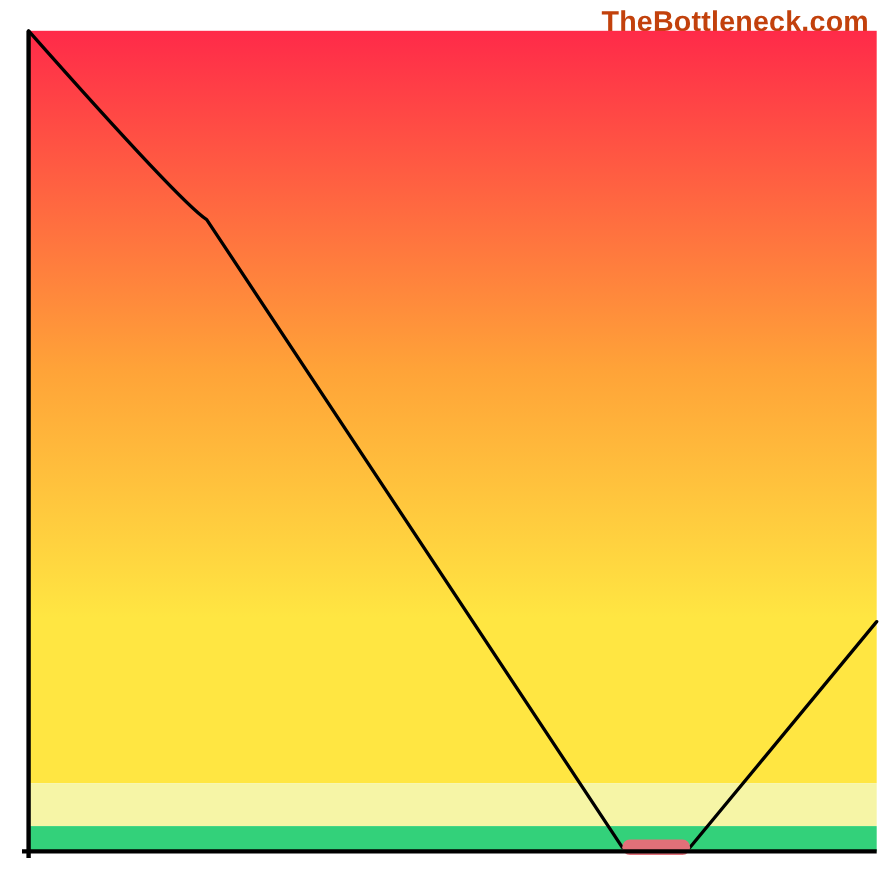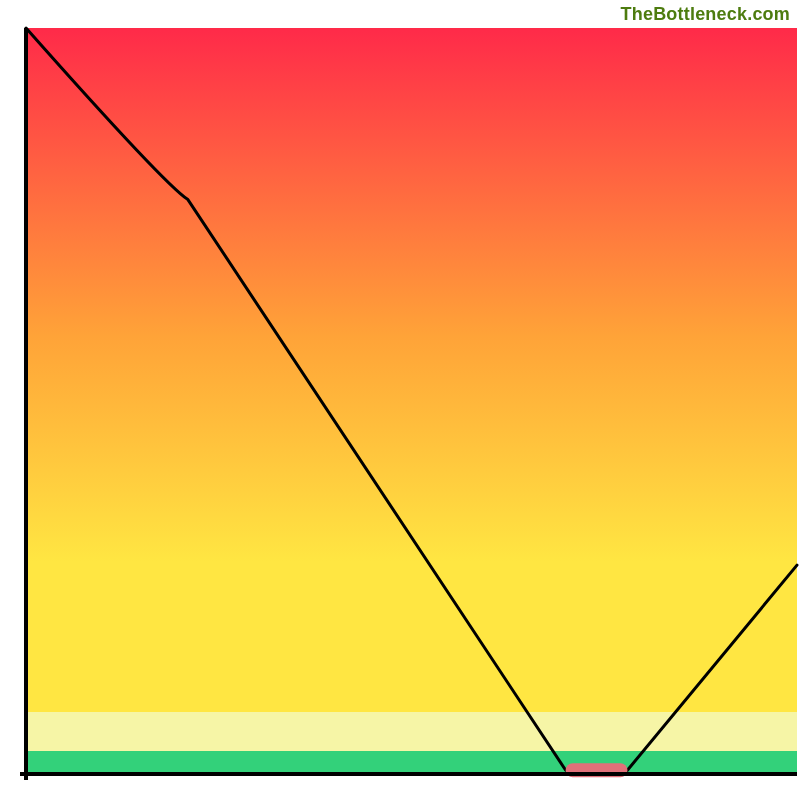--- a/index.html
+++ b/index.html
@@ -12,23 +12,23 @@
   }
   .wrap {
     position: relative;
     width: 800px;
     height: 800px;
   }
   .watermark {
     position: absolute;
     top: 4px;
     right: 10px;
-    font-size: 18px;
+    font-size: 26px;
     font-weight: 600;
-    color: #4d7c0f;
+    color: #c2410c;
     letter-spacing: 0.2px;
   }
   .plot {
     position: absolute;
     left: 0;
     top: 0;
     width: 800px;
     height: 800px;
   }
 </style>

